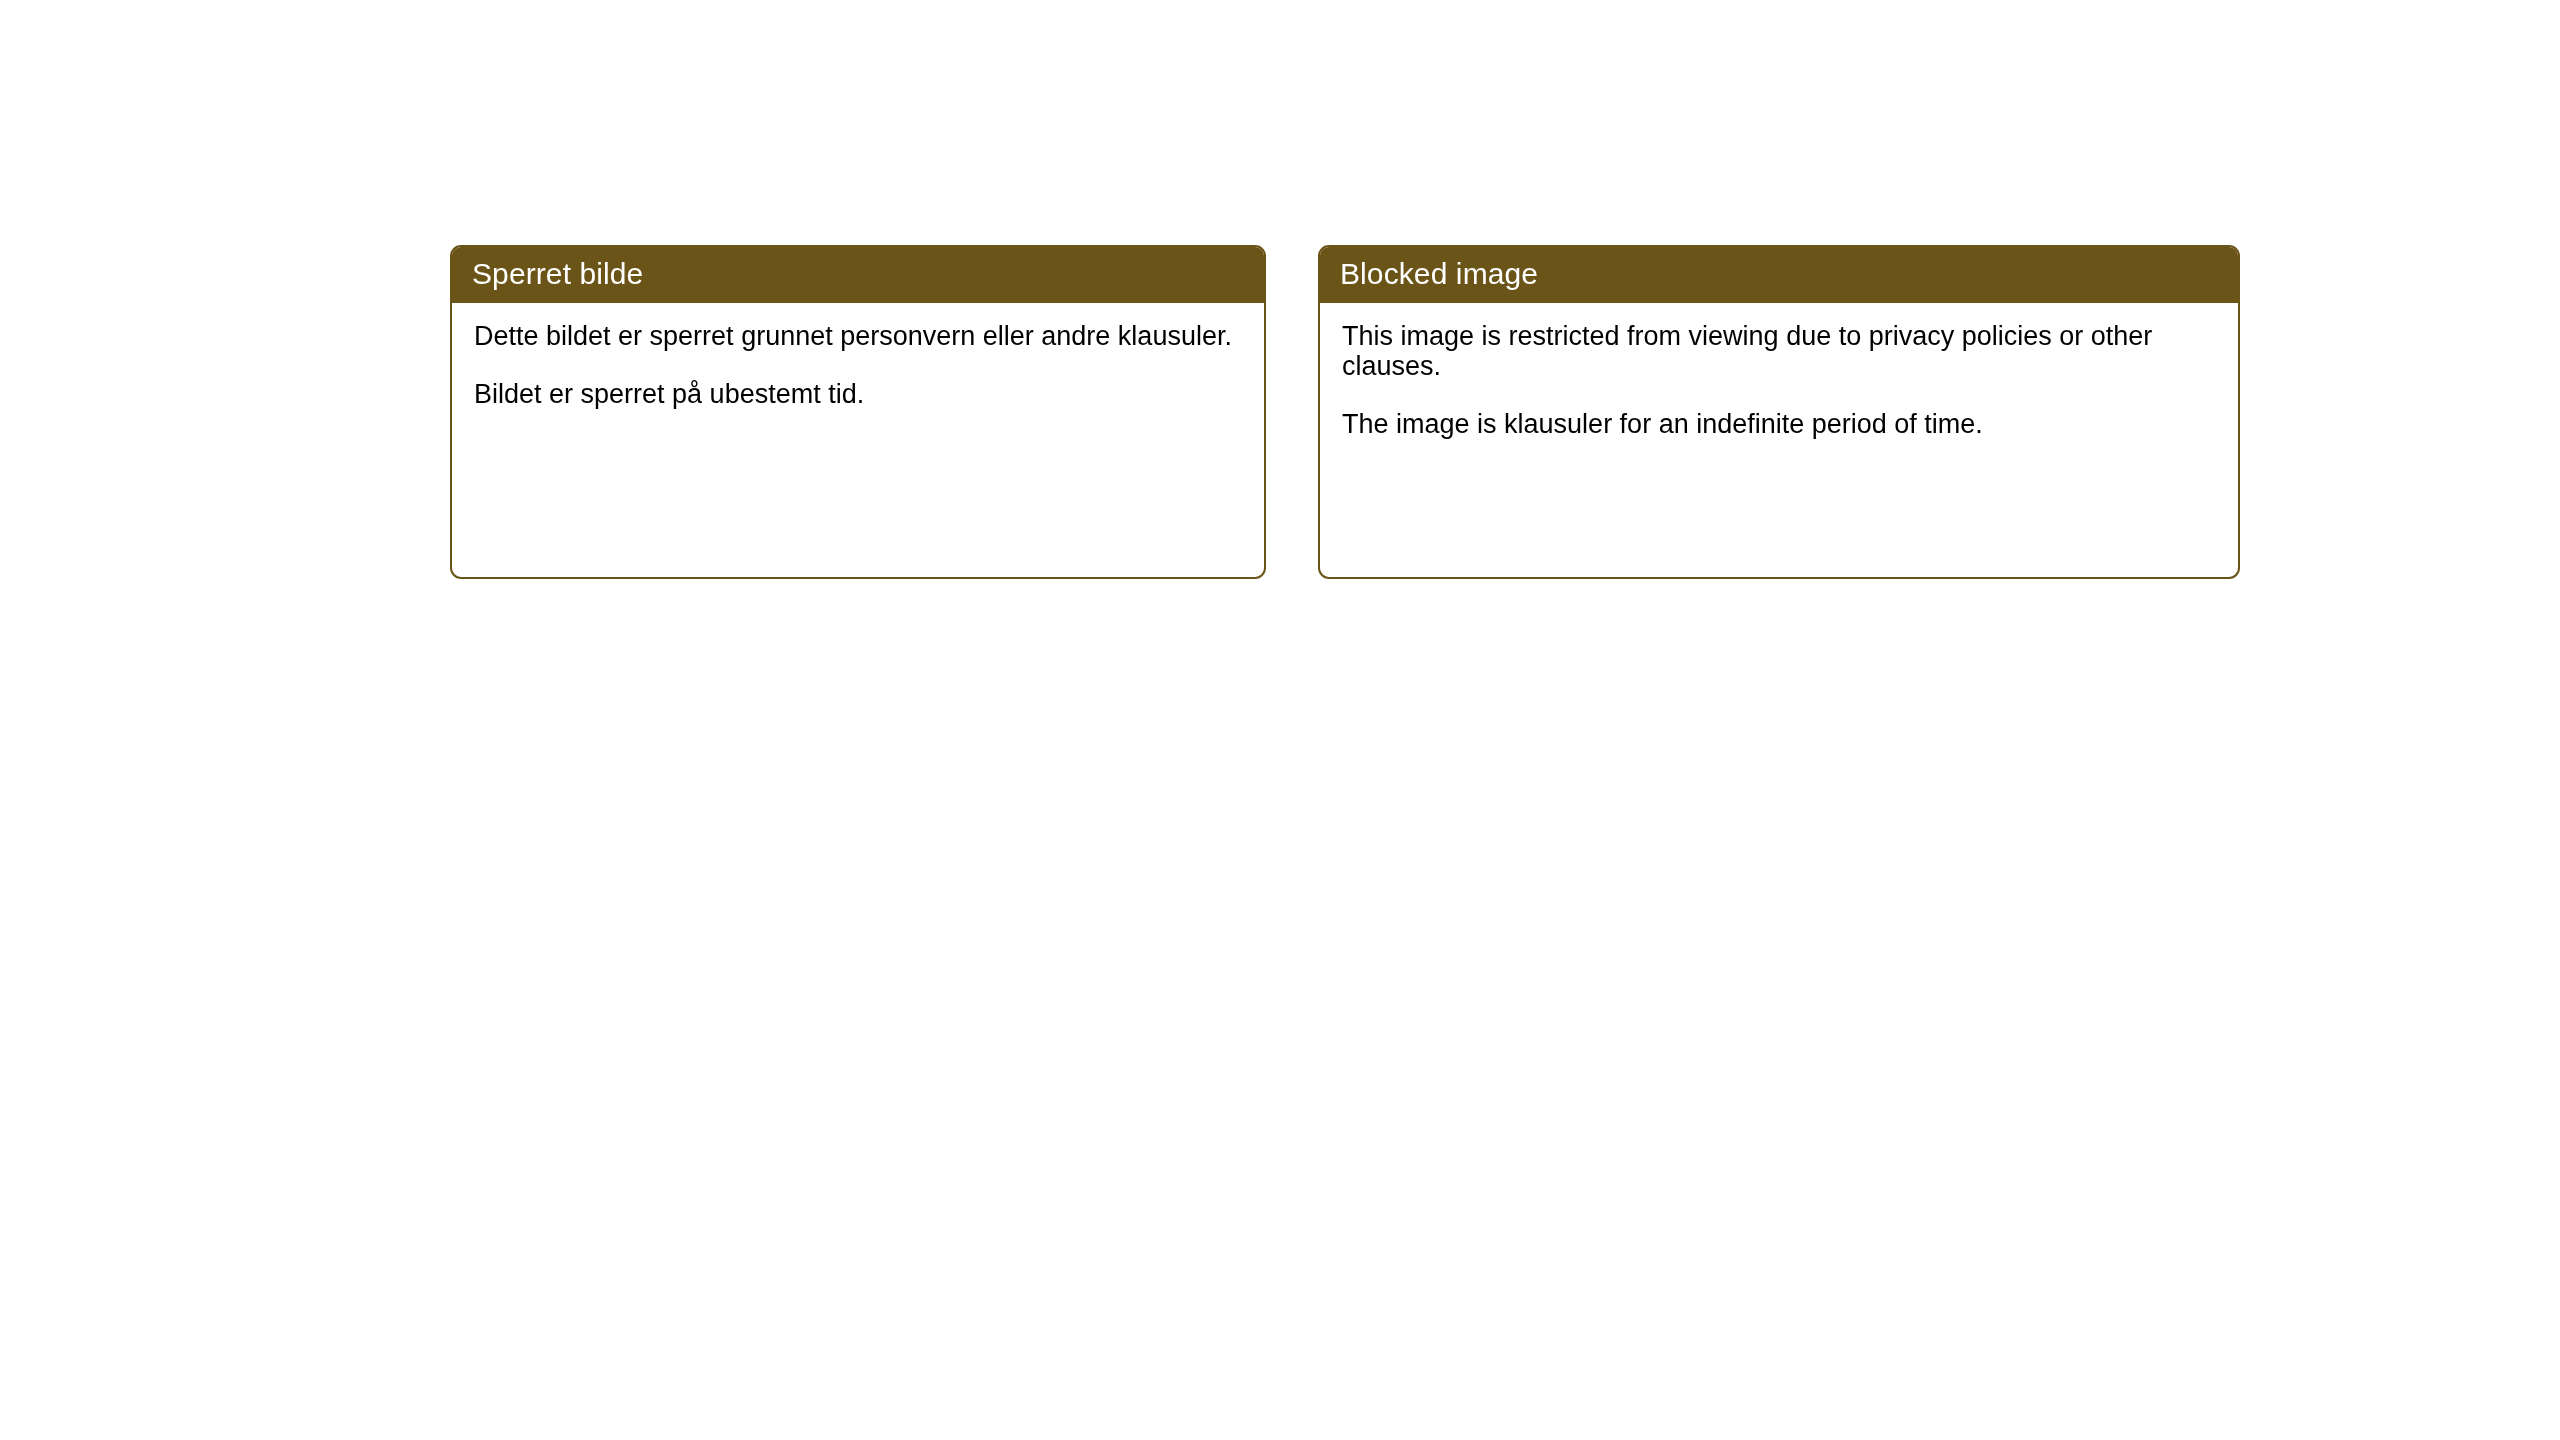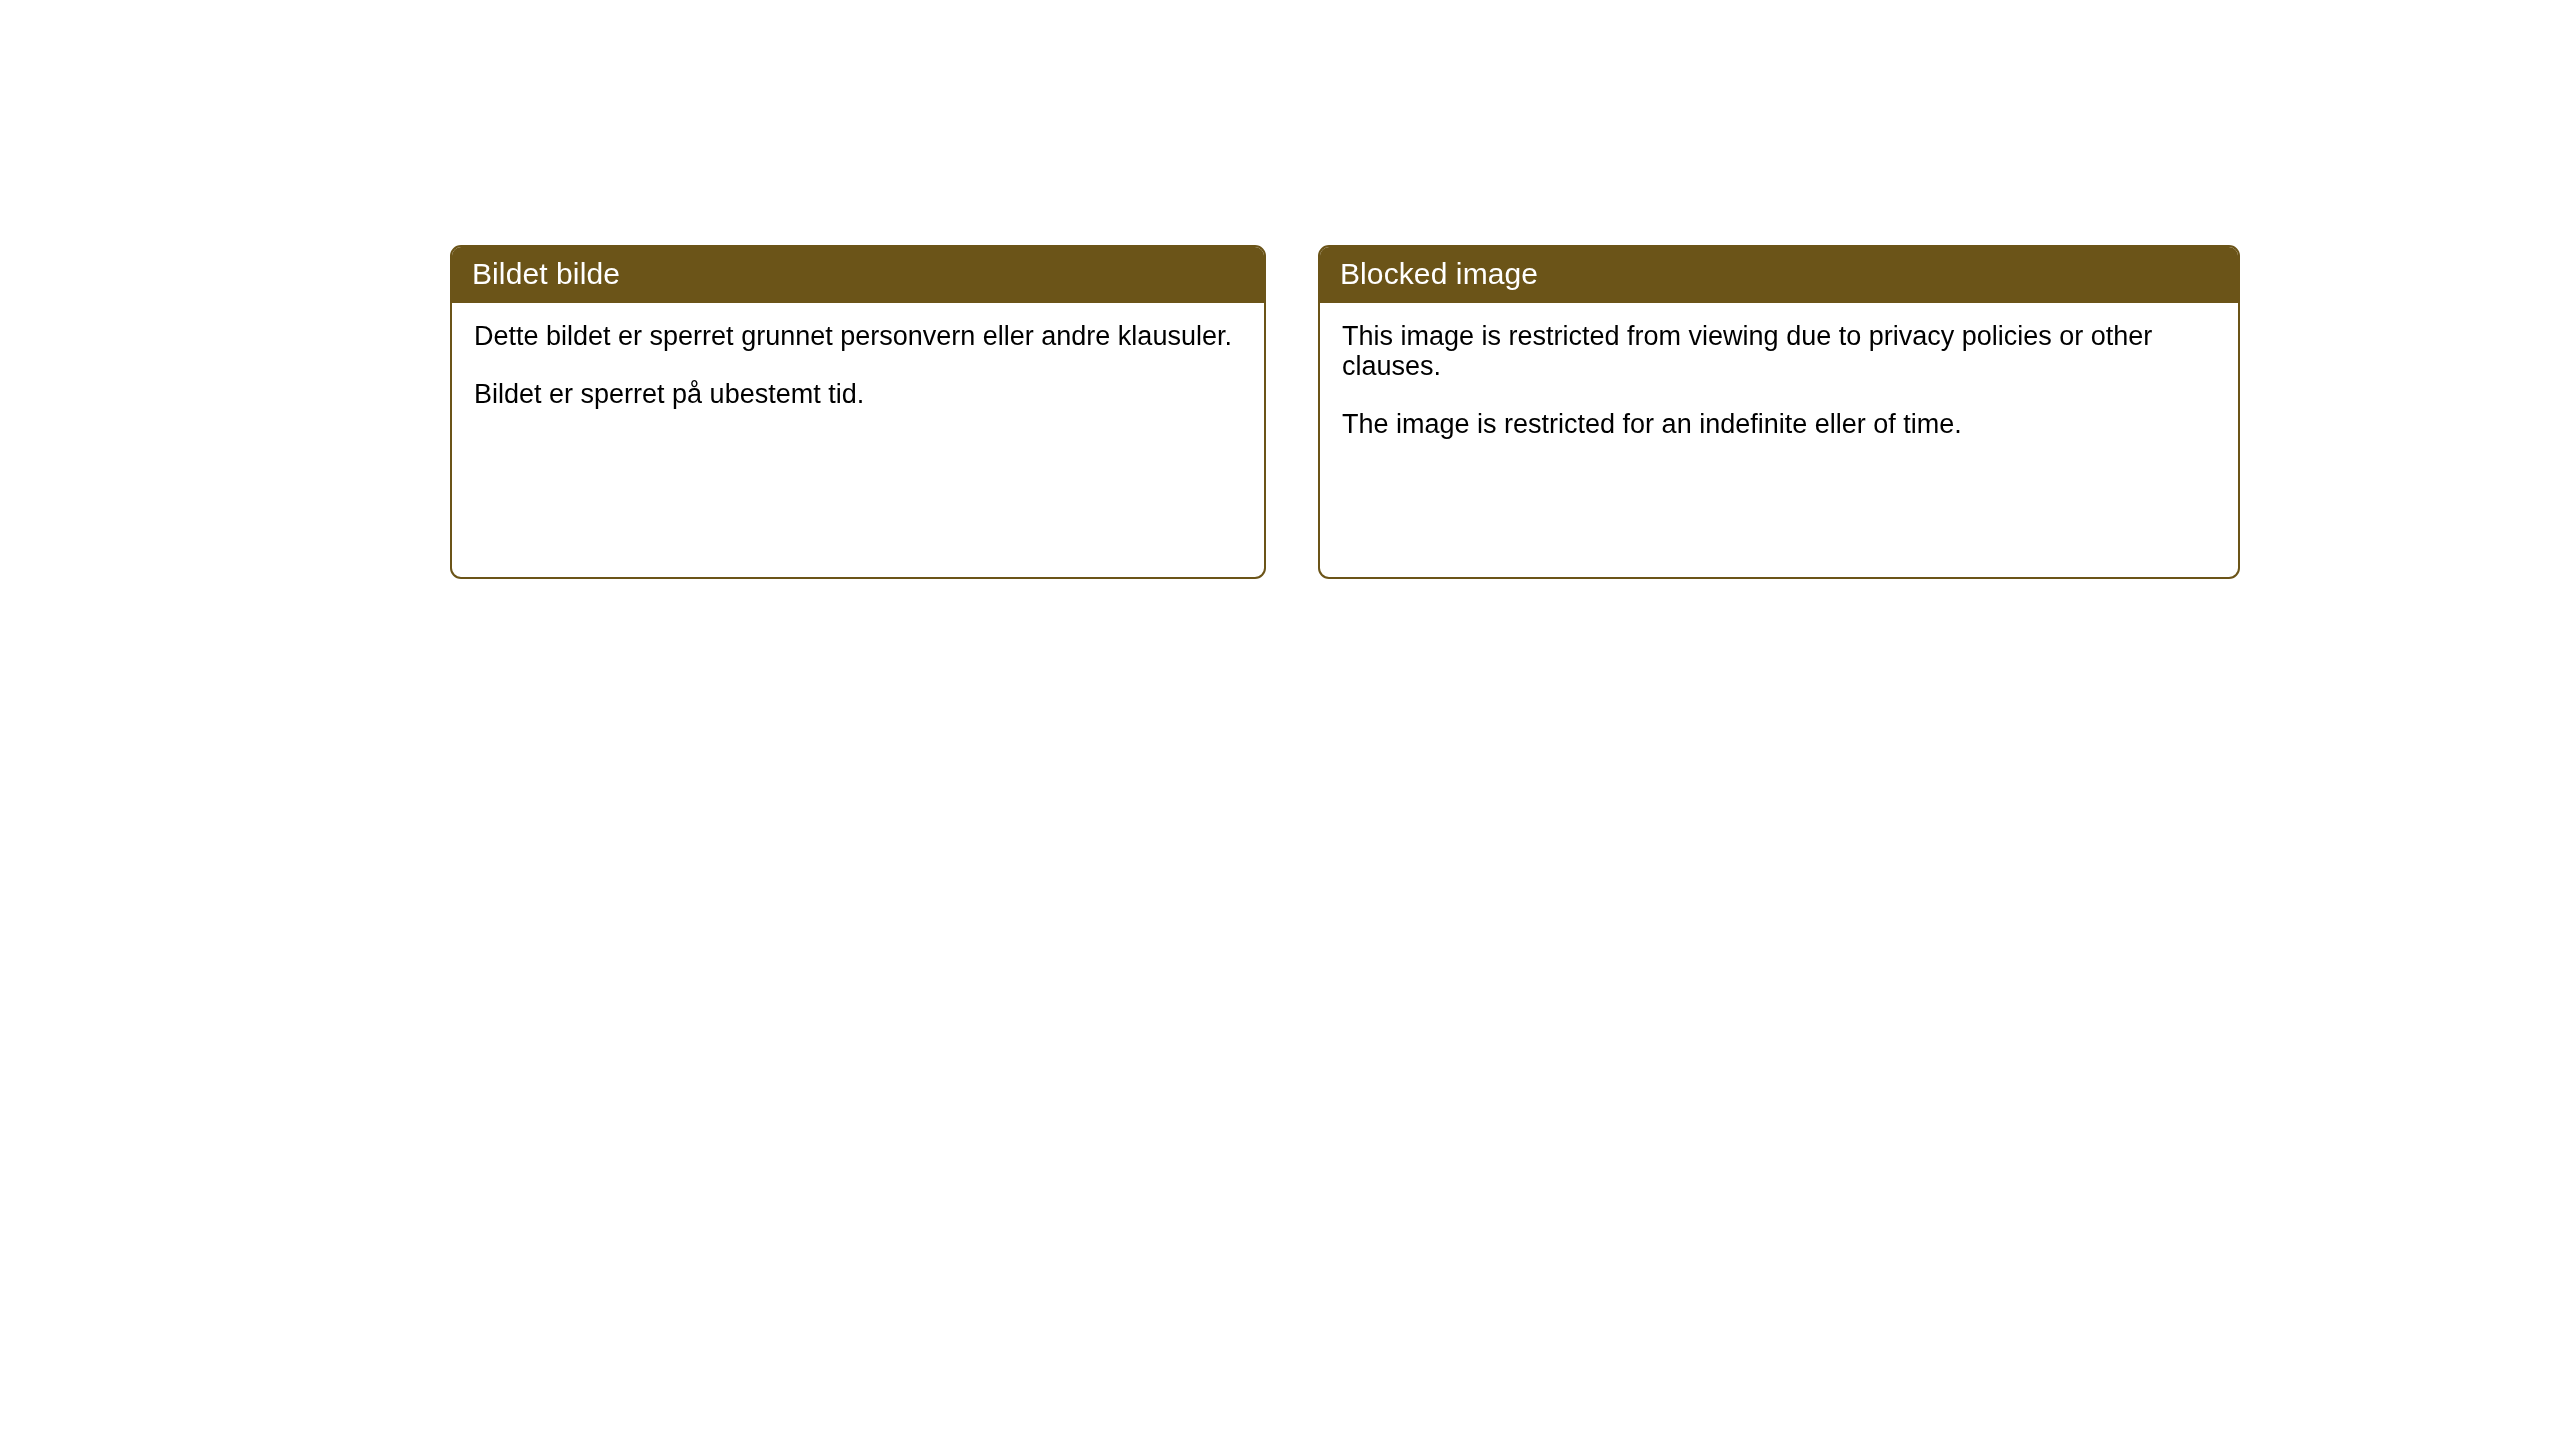--- a/index.html
+++ b/index.html
@@ -92,36 +92,36 @@
   #card-en .card-body { padding-right: 18px; }
 </style>
 </head>
 <body>
 
 <div id="stage">
 
   <div class="notice-card" id="card-no">
 
     <div class="card-header">
-      <span class="card-header-title">Bildet bilde</span>
+      <span class="card-header-title">Sperret bilde</span>
     </div>
 
     <div class="card-body">
       <p class="card-paragraph">Dette bildet er sperret grunnet personvern eller andre klausuler.</p>
       <div class="paragraph-gap"></div>
       <p class="card-paragraph">Bildet er sperret på ubestemt tid.</p>
     </div>
   </div>
 
   <div class="notice-card" id="card-en">
 
     <div class="card-header">
       <span class="card-header-title">Blocked image</span>
     </div>
 
     <div class="card-body">
       <p class="card-paragraph">This image is restricted from viewing due to privacy policies or other clauses.</p>
       <div class="paragraph-gap"></div>
-      <p class="card-paragraph">The image is restricted for an indefinite eller of time.</p>
+      <p class="card-paragraph">The image is klausuler for an indefinite period of time.</p>
     </div>
   </div>
 
 </div>
 
 </body></html>

